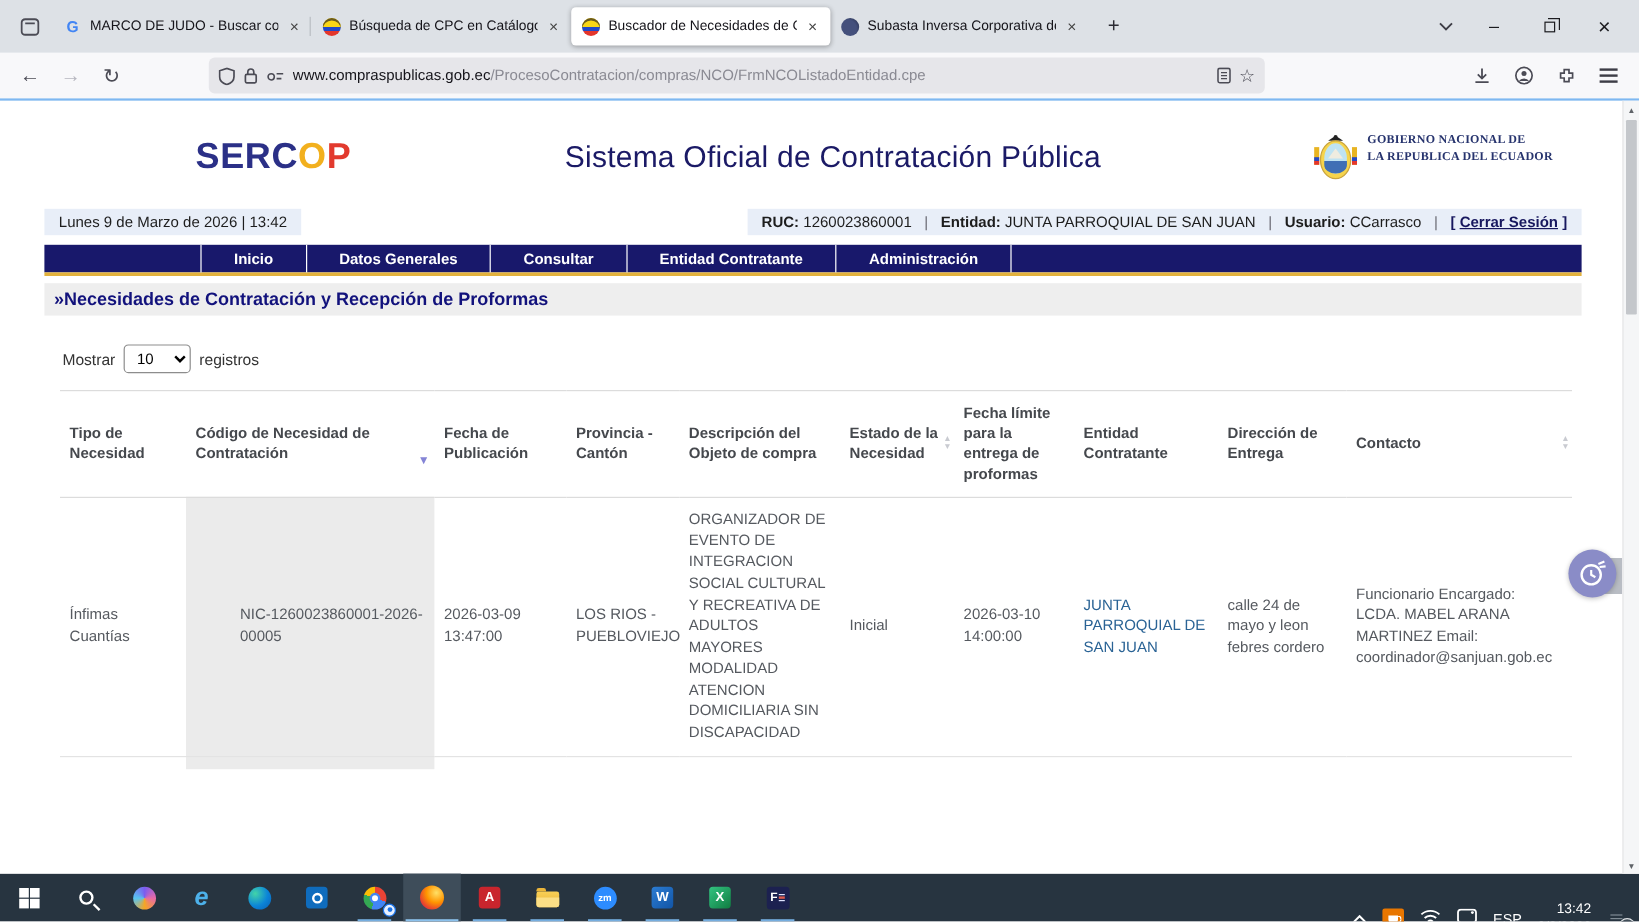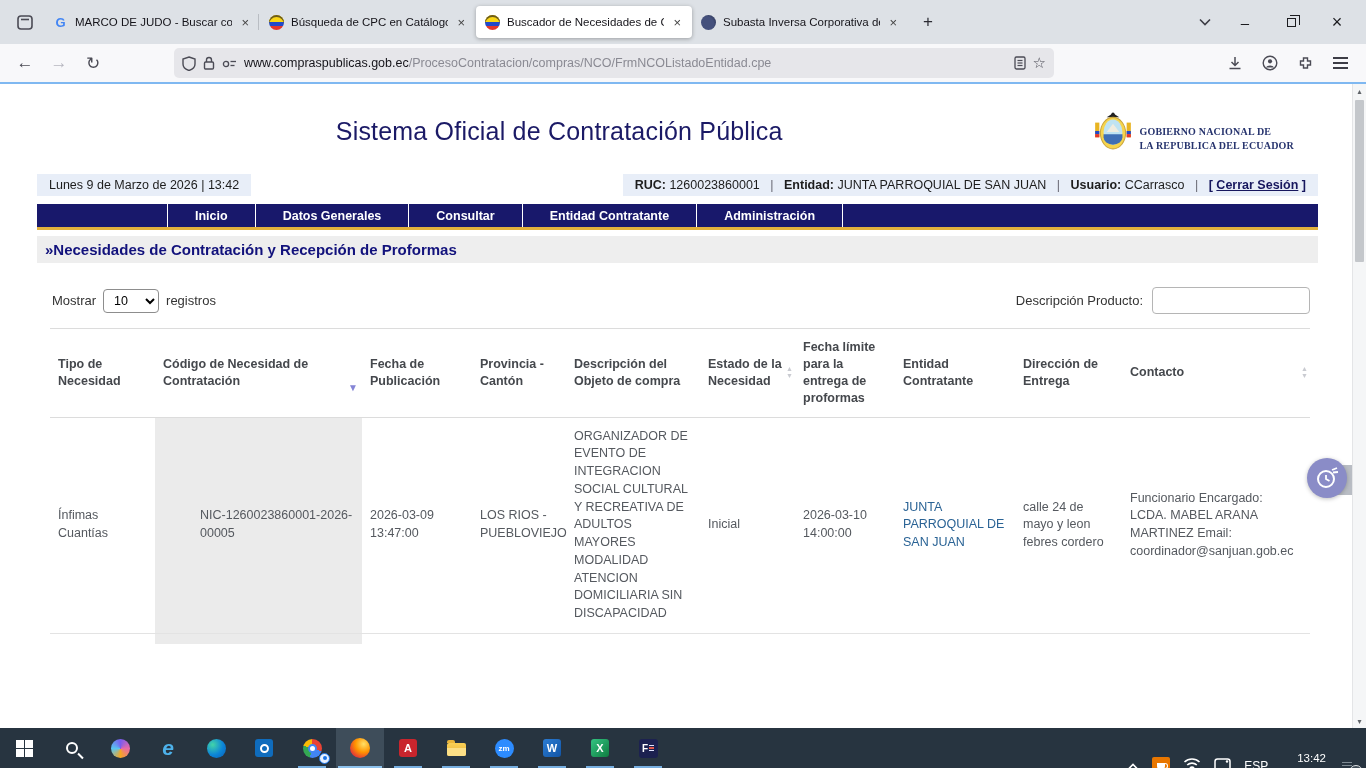--- a/index.html
+++ b/index.html
@@ -45,21 +45,21 @@
   .vs-arrow { height:14px; display:flex; align-items:center; justify-content:center; width:100%; }
   .vs-thumb { width:9px; height:162px; background:#c4c7cb; border-radius:1px; margin-top:2px; }
   .vs-bottom { margin-top:auto; }
 
   .content { margin-right:14px; height:100%; overflow:hidden; padding:12px 22px 0 23px; position:relative; }
 
   .hdr { display:flex; align-items:center; height:70px; }
   .sercop { margin-left:140px; font-size:30px; font-weight:bold; letter-spacing:.5px; }
   .sercop .p1 { color:#2b3087; } .sercop .p2 { color:#f2b01e; } .sercop .p3 { color:#e23a2e; }
   .main-title { flex:1; text-align:center; font-size:25px; font-weight:normal; color:#1b1a66; letter-spacing:.2px; }
-  .gov { display:flex; align-items:flex-end; gap:8px; margin-right:36px; }
+  .gov { display:flex; align-items:flex-start; gap:8px; margin-right:36px; }
   .gov-txt { font-family:"Liberation Serif", serif; font-weight:bold; font-size:10px; color:#27346e; line-height:1.35; letter-spacing:.2px; }
 
   .sessrow { display:flex; justify-content:space-between; margin:8px 12px 0 14px; font-size:12.5px; color:#1d1d1d; }
   .sessbox { background:#e8eef8; padding:4px 12px; }
   .sessbox .b { font-weight:bold; }
   .sessbox .sep { color:#6a6a74; margin:0 7px; }
   .logout { color:#17175e; font-weight:bold; }
   .logout a { color:#17175e; text-decoration:underline; }
 
   .navbar { margin:8px 12px 0 14px; background:#18186b; height:23px; display:flex; align-items:stretch; padding-left:130px; }
@@ -234,20 +234,23 @@
         <span class="hamb"></span>
       </span>
   </div>
 </div>
 <div class="blue-line"></div>
 
 <div class="viewport">
   <div class="content">
 
     <div class="hdr">
+      <div class="sercop">
+        <span class="p1">SERC</span><span class="p2">O</span><span class="p3">P</span>
+      </div>
       <div class="main-title">Sistema Oficial de Contratación Pública</div>
       <div class="gov">
         <svg width="36" height="42" viewBox="0 0 34 40">
           <rect x="0" y="12" width="4" height="14" fill="#e8b422"></rect>
             <rect x="0" y="20" width="4" height="3" fill="#2149c9"></rect>
             <rect x="0" y="23" width="4" height="3" fill="#e3362c"></rect>
           <rect x="30" y="12" width="4" height="14" fill="#e8b422"></rect>
             <rect x="30" y="20" width="4" height="3" fill="#2149c9"></rect>
             <rect x="30" y="23" width="4" height="3" fill="#e3362c"></rect>
           <path d="M11 7 L17 3 L23 7 Z" fill="#222"></path>
@@ -296,24 +299,20 @@
     <div class="ptitle">»Necesidades de Contratación y Recepción de Proformas</div>
 
 
     <div class="controls">
       <div class="ctl-left">
         <span>Mostrar</span>
         <select>
           <option>10</option>
         </select>
         <span>registros</span>
-      </div>
-      <div class="ctl-right">
-        <span>Descripción Producto:</span>
-        <input type="text" value="" style="">
       </div>
     </div>
 
     <table class="grid">
       <colgroup>
         <col style="width:105px">
           <col style="width:207px">
           <col style="width:110px">
           <col style="width:94px">
           <col style="width:134px">

